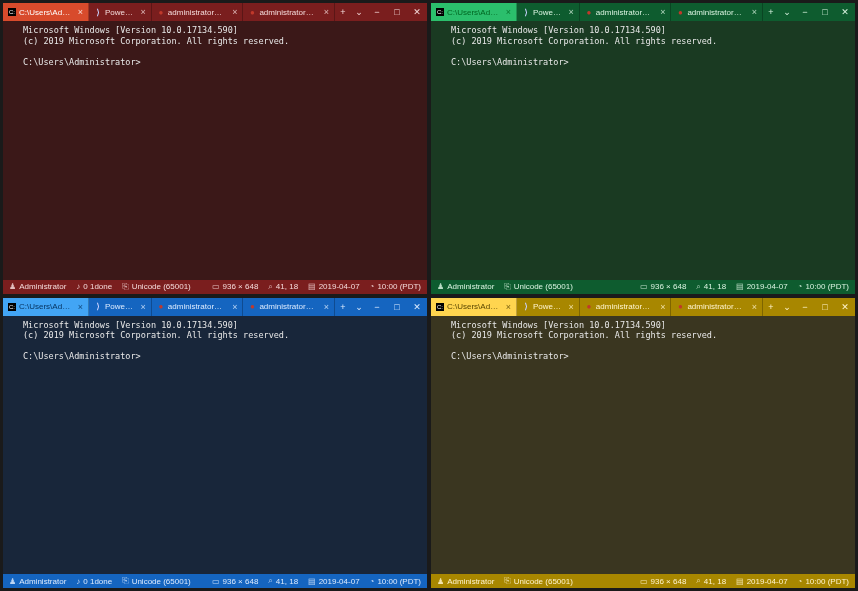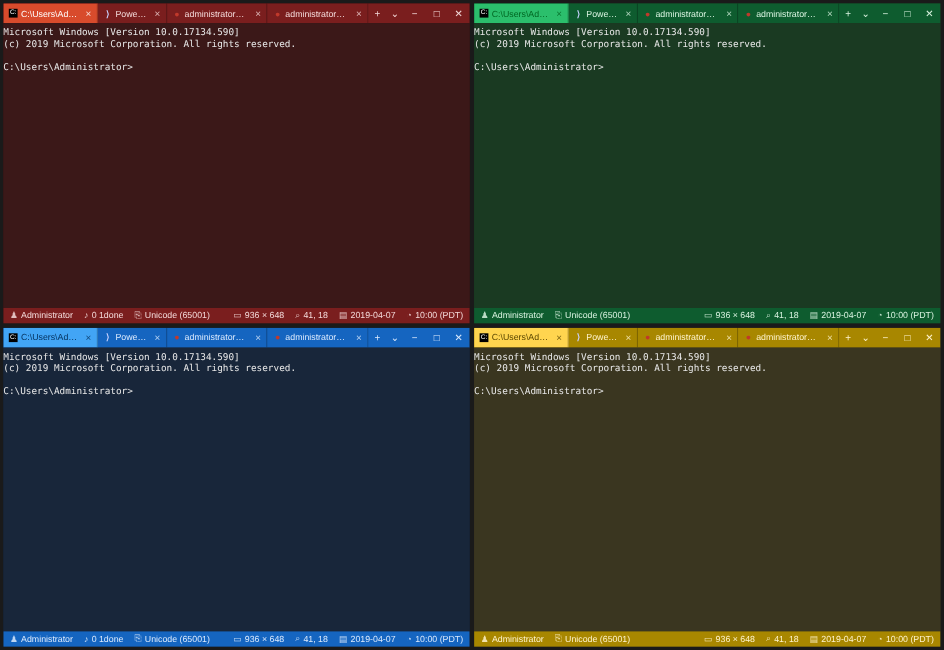--- a/index.html
+++ b/index.html
@@ -51,21 +51,21 @@
 
   .addtab, .dropdown {
     width: 16px; display:flex; align-items:center; justify-content:center;
   }
   .winbtns { display:flex; margin-left:auto; }
   .winbtn { width: 20px; display:flex; align-items:center; justify-content:center; font-size:9px; }
 
   
   .term {
     flex: 1;
-    padding: 4px 0;
+    padding: 4px 20px;
     font-family: Consolas, monospace;
     font-size: 8.5px;
     line-height: 1.25;
     white-space: pre;
   }
 
   
   .statusbar {
     height: 14px;
     display: flex;

